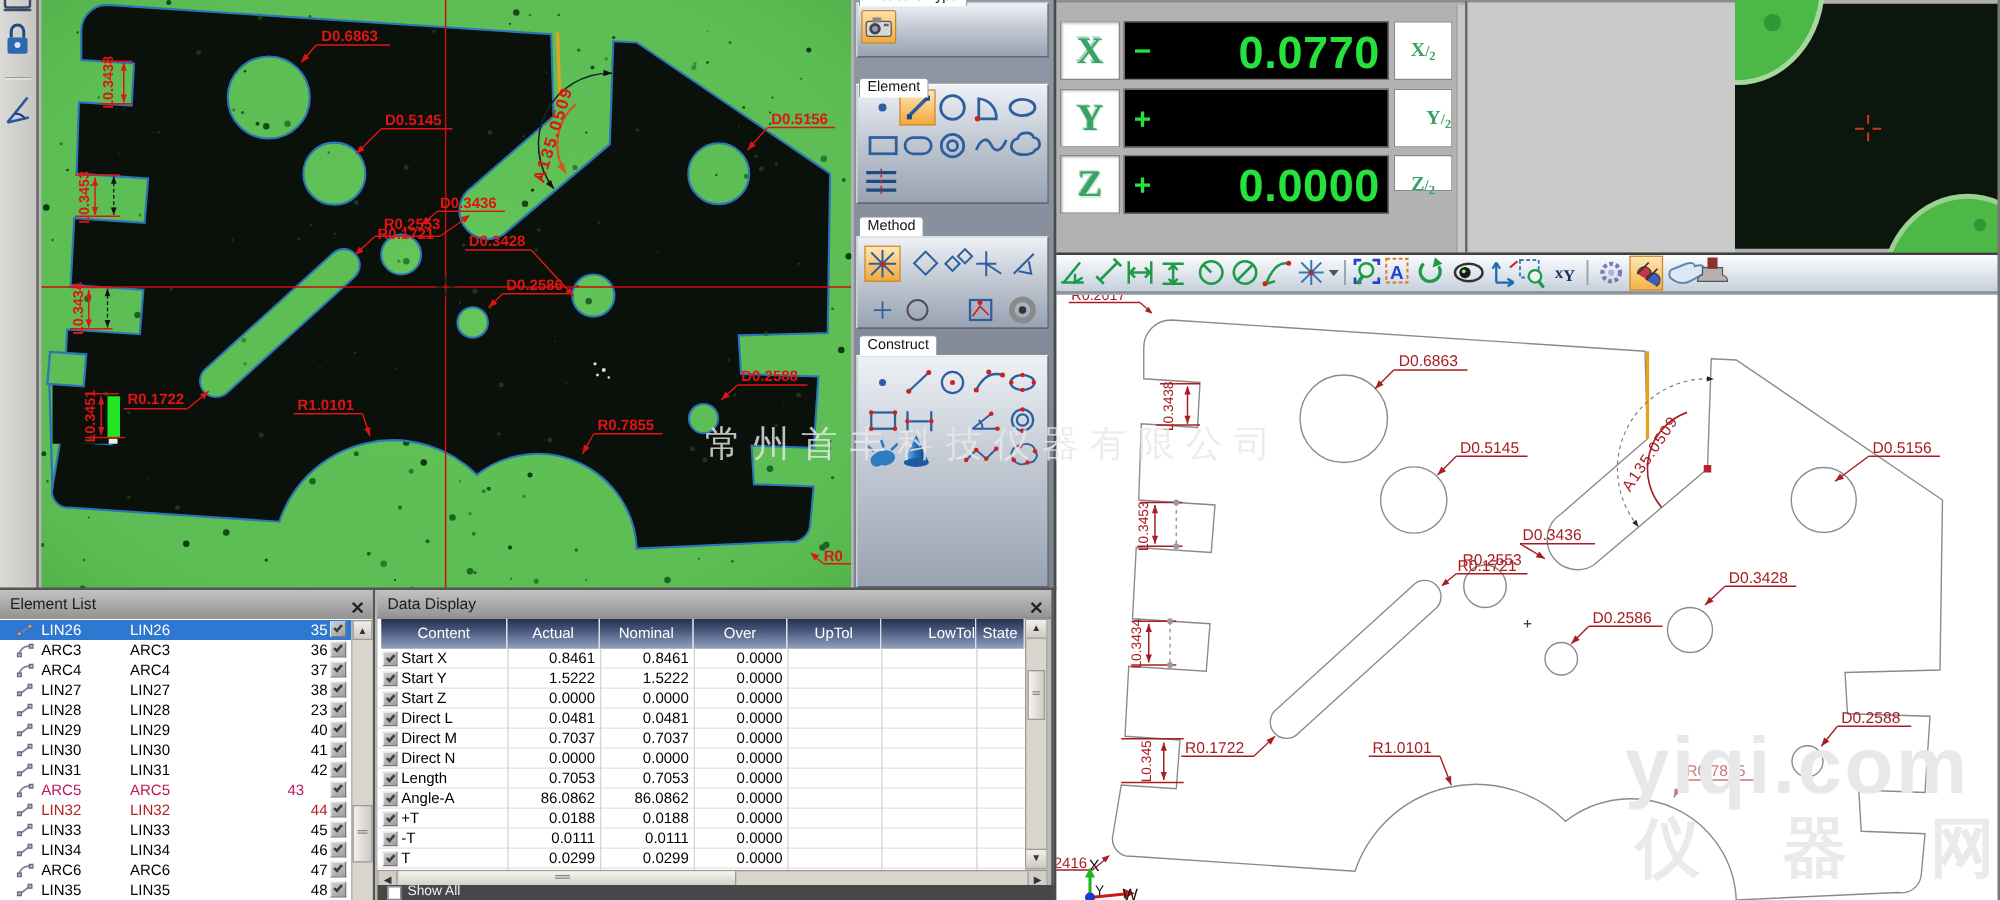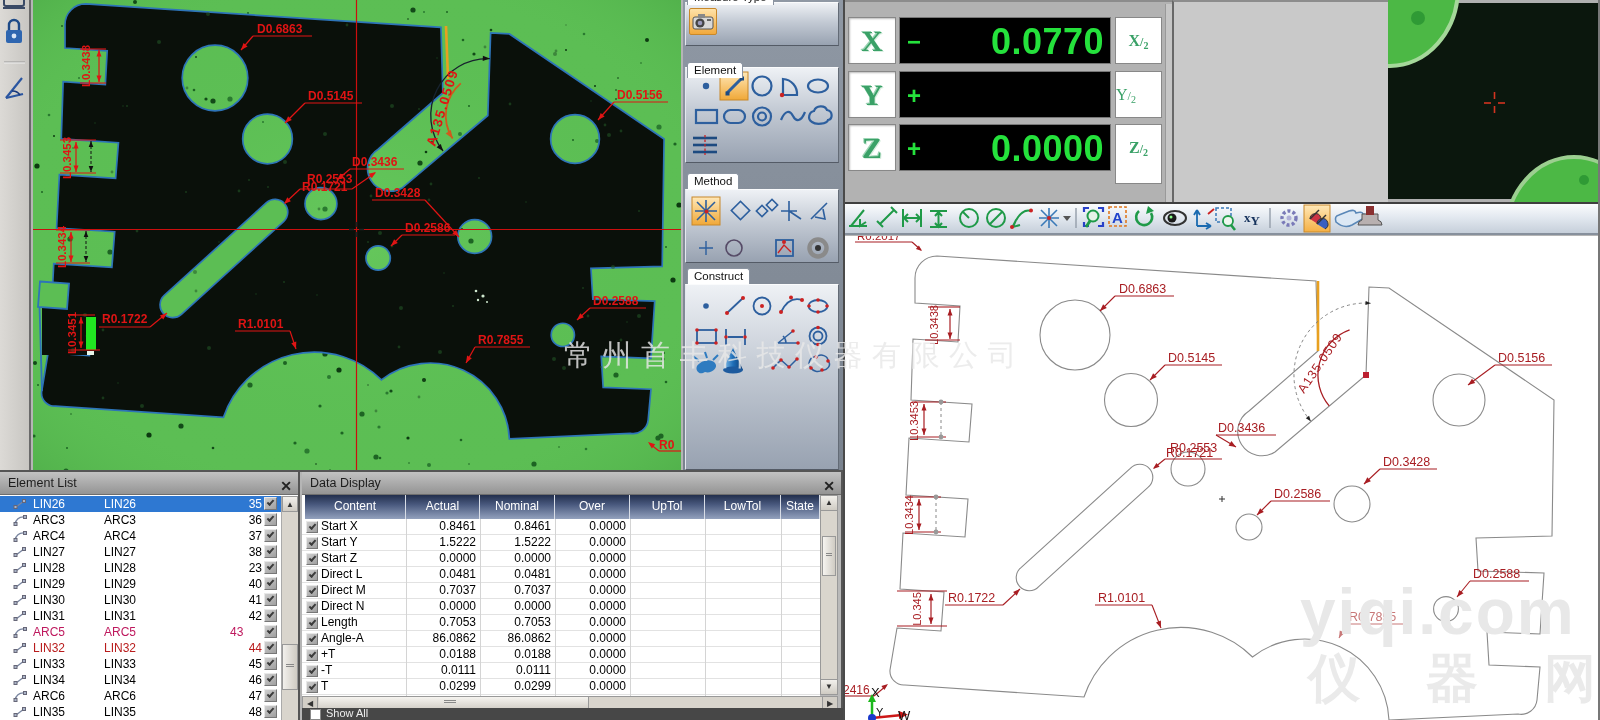--- a/index.html
+++ b/index.html
@@ -596,30 +596,30 @@
 <div class="abs" style="left:270px;top:15px;width:47px;height:47px;background:#fff;border:1px solid #888">
 <div style="font-family:'Liberation Serif',serif;font-weight:bold;font-size:16px;color:#3aa167;text-align:center;line-height:45px">X<span style="font-size:12px">/<sub>2</sub></span></div>
     </div>
 <div class="abs" style="left:3px;top:68.5px;width:48px;height:47px;background:#fff;border:1px solid #888;box-shadow:inset 1px 1px 2px #bbb">
 <div style="font-family:'Liberation Serif',serif;font-weight:bold;font-size:30px;color:#3aa167;text-align:center;line-height:45px;text-shadow:1px 1px 0 #d8eee0,-1px -1px 0 #9cd4b4">Y</div>
     </div>
 <div class="abs" style="left:54px;top:68.5px;width:212px;height:47px;background:#000;border:1px solid #777">
 <span style="position:absolute;left:7px;top:10px;font-size:24px;font-weight:bold;color:#25e23c">+</span>
     </div>
 <div class="abs" style="left:270px;top:68.5px;width:47px;height:47px;background:#fff;border:1px solid #888">
-<div style="font-family:'Liberation Serif',serif;font-weight:normal;font-size:16px;color:#3aa167;text-align:left;line-height:45px">Y<span style="font-size:12px">/<sub>2</sub></span></div>
+<div style="font-family:'Liberation Serif',serif;font-weight:bold;font-size:16px;color:#3aa167;text-align:right;line-height:45px">Y<span style="font-size:12px">/<sub>2</sub></span></div>
     </div>
 <div class="abs" style="left:3px;top:122px;width:48px;height:47px;background:#fff;border:1px solid #888;box-shadow:inset 1px 1px 2px #bbb">
 <div style="font-family:'Liberation Serif',serif;font-weight:bold;font-size:30px;color:#3aa167;text-align:center;line-height:45px;text-shadow:1px 1px 0 #d8eee0,-1px -1px 0 #9cd4b4">Z</div>
     </div>
 <div class="abs" style="left:54px;top:122px;width:212px;height:47px;background:#000;border:1px solid #777">
 <span style="position:absolute;left:7px;top:10px;font-size:24px;font-weight:bold;color:#25e23c">+</span>
 <span style="position:absolute;right:6px;top:3px;font-size:36px;font-weight:bold;color:#25e23c;letter-spacing:0.5px">0.0000</span>
     </div>
-<div class="abs" style="left:270px;top:122px;width:47px;height:60px;background:#fff;border:1px solid #888">
+<div class="abs" style="left:270px;top:122px;width:47px;height:29px;background:#fff;border:1px solid #888">
 <div style="font-family:'Liberation Serif',serif;font-weight:bold;font-size:16px;color:#3aa167;text-align:center;line-height:45px">Z<span style="font-size:12px">/<sub>2</sub></span></div>
     </div>
     <div class="abs" style="left:320px;top:2px;width:7px;height:198px;background:#c6c6c6;border-left:1px solid #999"></div>
   </div>
 <div class="abs" style="left:1172px;top:0;width:216px;height:202px;background:#c9c9c9;border-left:2px solid #686868;border-top:2px solid #8c8c8c"></div>
 
 <svg class="abs" style="left:1388px;top:0" width="212" height="202" viewBox="0 0 212 202">
 <rect width="212" height="202" fill="#b0b0b0"></rect>
 <rect x="0" y="3" width="212" height="196" fill="#0b170d"></rect>
 <ellipse cx="2" cy="-12" rx="68" ry="78" fill="#4cb845" stroke="#a5d89a" stroke-width="4"></ellipse>
@@ -997,21 +997,21 @@
 </div>
 
 <div class="abs" style="left:302px;top:472px;width:541px;height:248px;background:#b9b9b9;border-right:2px solid #555">
 <div class="ttl">Data Display<span class="x">✕</span></div>
 <div class="abs" style="left:0;top:23px;width:518px;height:201px;background:#fff;overflow:hidden">
       <div class="abs" style="left:3px;top:0;width:101px;height:24px;background:linear-gradient(180deg,#222f4d 0%,#49597e 40%,#93a1bd 100%);border-right:1px solid #d8dde6;color:#fff;font-size:12px;text-align:center;line-height:23px">Content</div>
       <div class="abs" style="left:104px;top:0;width:74px;height:24px;background:linear-gradient(180deg,#222f4d 0%,#49597e 40%,#93a1bd 100%);border-right:1px solid #d8dde6;color:#fff;font-size:12px;text-align:center;line-height:23px">Actual</div>
       <div class="abs" style="left:178px;top:0;width:75px;height:24px;background:linear-gradient(180deg,#222f4d 0%,#49597e 40%,#93a1bd 100%);border-right:1px solid #d8dde6;color:#fff;font-size:12px;text-align:center;line-height:23px">Nominal</div>
       <div class="abs" style="left:253px;top:0;width:75px;height:24px;background:linear-gradient(180deg,#222f4d 0%,#49597e 40%,#93a1bd 100%);border-right:1px solid #d8dde6;color:#fff;font-size:12px;text-align:center;line-height:23px">Over</div>
       <div class="abs" style="left:328px;top:0;width:75px;height:24px;background:linear-gradient(180deg,#222f4d 0%,#49597e 40%,#93a1bd 100%);border-right:1px solid #d8dde6;color:#fff;font-size:12px;text-align:center;line-height:23px">UpTol</div>
-      <div class="abs" style="left:403px;top:0;width:76px;height:24px;background:linear-gradient(180deg,#222f4d 0%,#49597e 40%,#93a1bd 100%);border-right:1px solid #d8dde6;color:#fff;font-size:12px;text-align:center;line-height:23px">LowTol</div>
+      <div class="abs" style="left:403px;top:0;width:76px;height:24px;background:linear-gradient(180deg,#222f4d 0%,#49597e 40%,#93a1bd 100%);border-right:1px solid #d8dde6;color:#fff;font-size:12px;text-align:right;line-height:23px">LowTol</div>
       <div class="abs" style="left:479px;top:0;width:39px;height:24px;background:linear-gradient(180deg,#222f4d 0%,#49597e 40%,#93a1bd 100%);border-right:1px solid #d8dde6;color:#fff;font-size:12px;text-align:center;line-height:23px">State</div>
       <div class="abs" style="left:0;top:24px;width:518px;height:16px;font-size:12px;color:#000;border-bottom:1px solid #e2e2e2">
 <span class="chk" style="position:absolute;left:4px;top:2px;width:12px;height:12px">
           <i></i>
         </span>
 <span style="position:absolute;left:19px;top:0">Start X</span>
 <span style="position:absolute;left:104px;width:70px;text-align:right;top:0">0.8461</span>
 <span style="position:absolute;left:178px;width:71px;text-align:right;top:0">0.8461</span>
 <span style="position:absolute;left:253px;width:71px;text-align:right;top:0">0.0000</span>
 </div>

